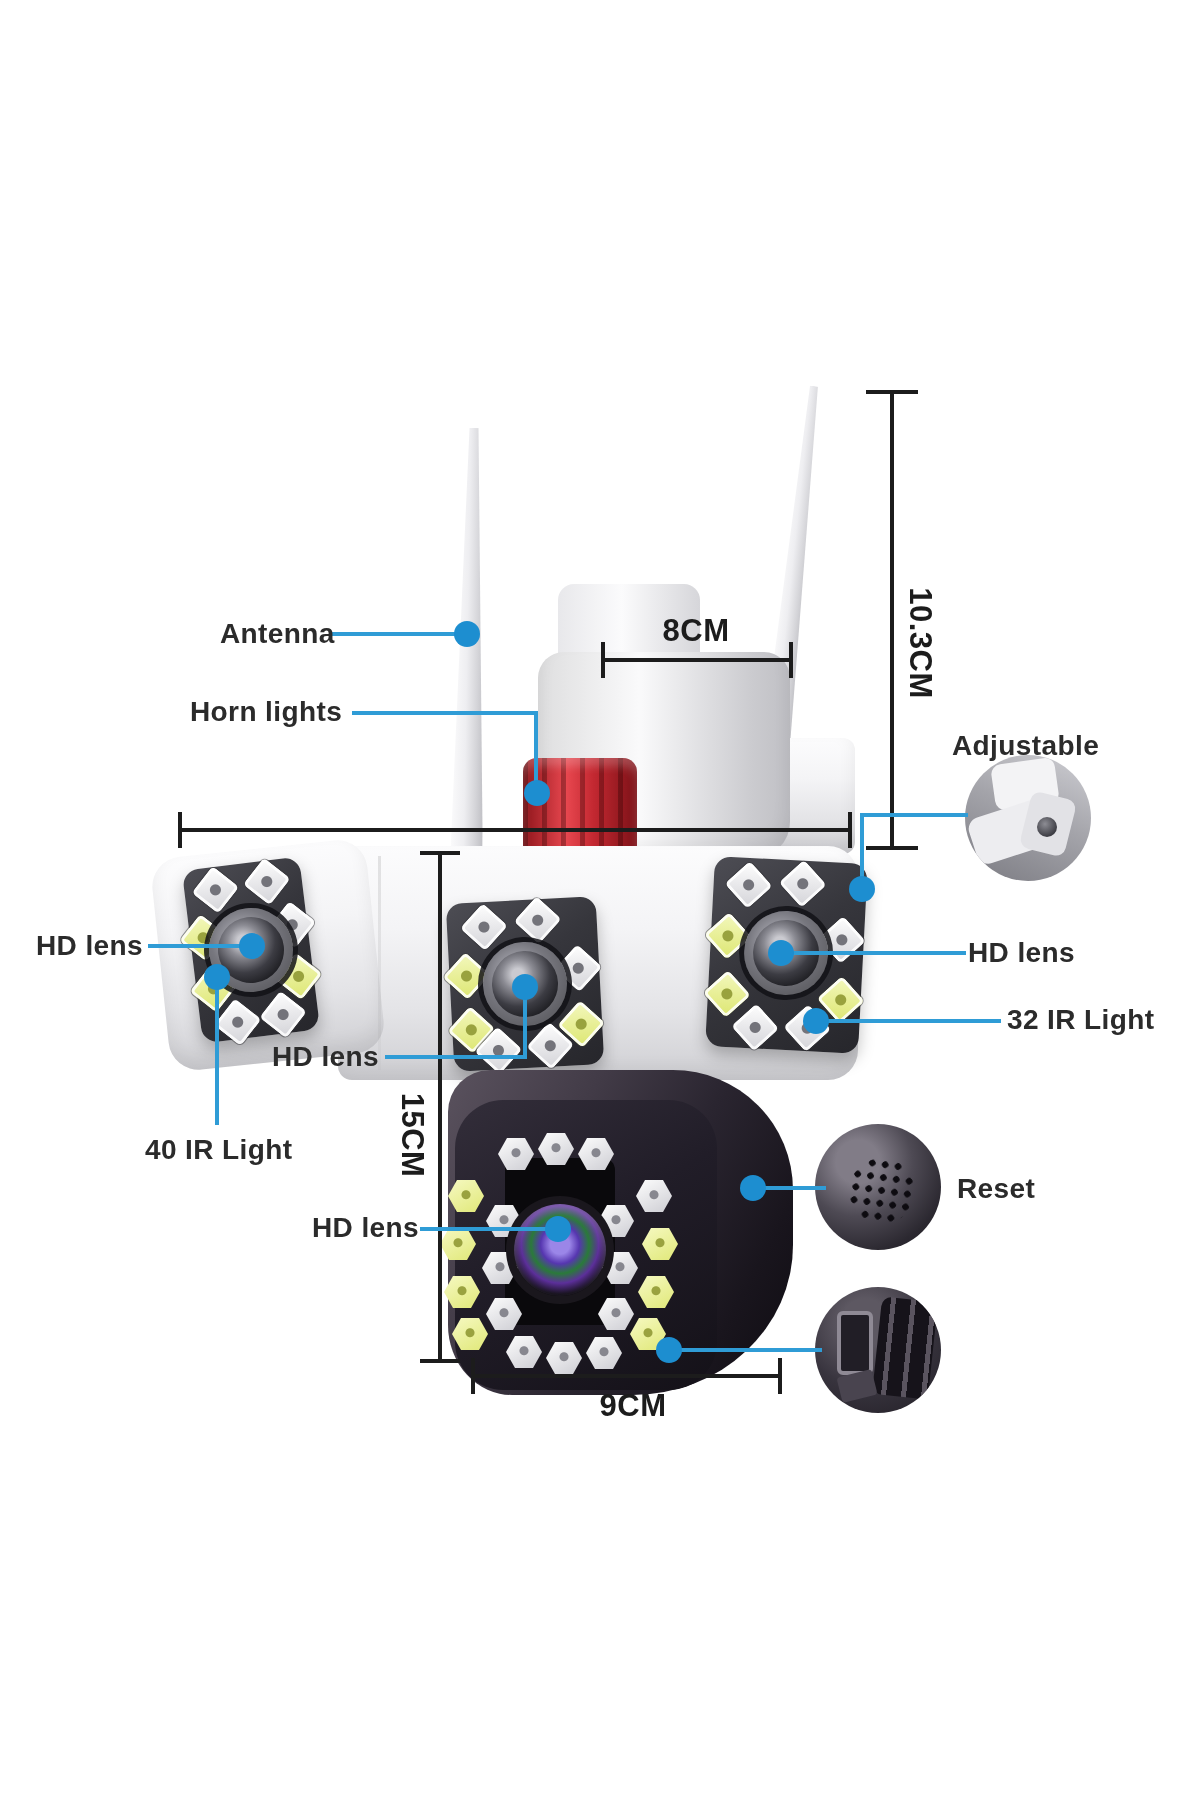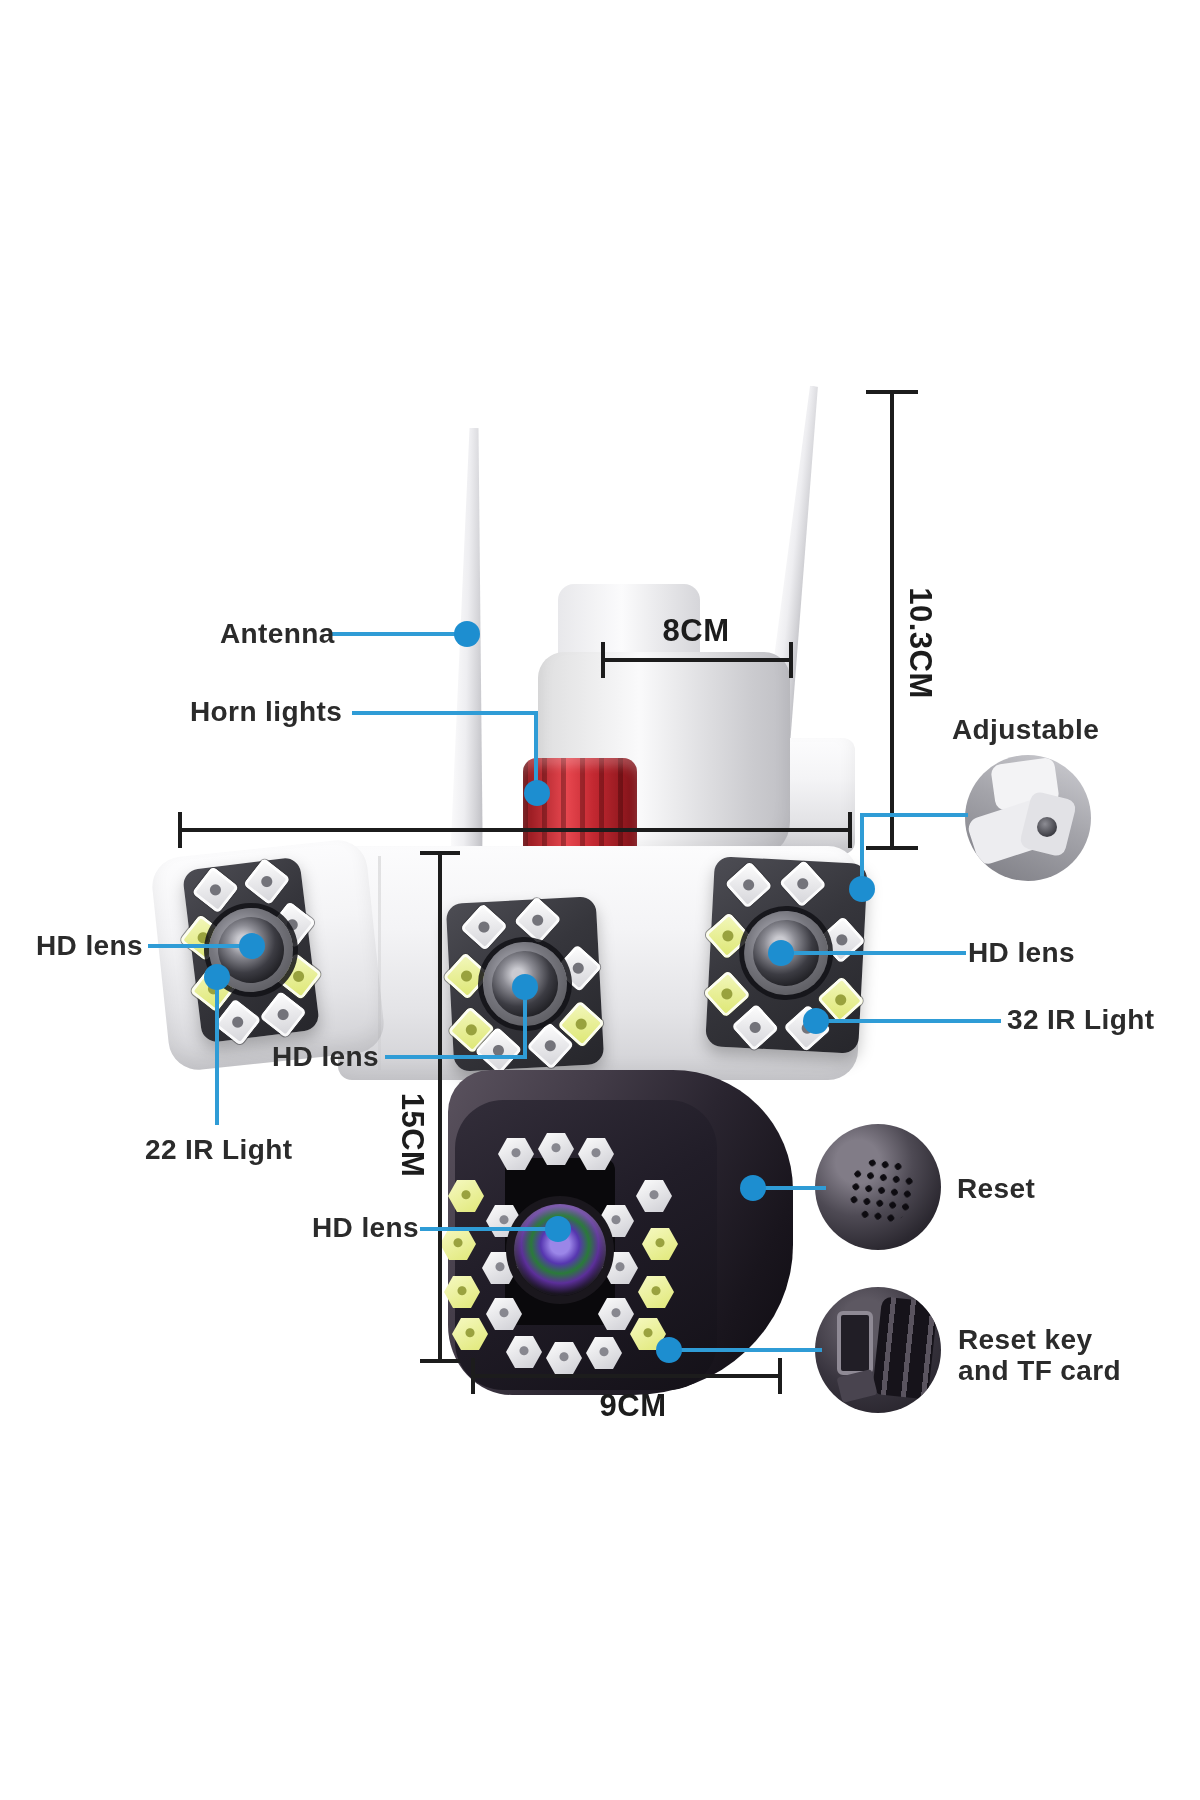--- a/index.html
+++ b/index.html
@@ -212,26 +212,22 @@
   <div class="cdot" style="left:753px;top:1188px;"></div>
 
   <div class="ll" style="left:420px;top:1227px;width:140px;height:4px;"></div>
   <div class="cdot" style="left:558px;top:1229px;"></div>
 
   <div class="ll" style="left:670px;top:1348px;width:152px;height:4px;"></div>
   <div class="cdot" style="left:669px;top:1350px;"></div>
 
   <div class="cap" style="left:220px;top:618px;">Antenna</div>
   <div class="cap" style="left:190px;top:696px;">Horn lights</div>
-  <div class="cap" style="left:952px;top:714px;">Adjustable</div>
+  <div class="cap" style="left:952px;top:730px;">Adjustable</div>
   <div class="cap" style="left:36px;top:930px;">HD lens</div>
   <div class="cap" style="left:272px;top:1041px;">HD lens</div>
-  <div class="cap" style="left:145px;top:1134px;">22 IR Light</div>
+  <div class="cap" style="left:145px;top:1134px;">40 IR Light</div>
   <div class="cap" style="left:968px;top:937px;">HD lens</div>
   <div class="cap" style="left:1007px;top:1004px;">32 IR Light</div>
   <div class="cap" style="left:957px;top:1173px;">Reset</div>
-  <div class="cap" style="left:958px;top:1324px;line-height:31px;">
-    <span style="display:block;">Reset key</span>
-    <span style="display:block;">and TF card</span>
-  </div>
   <div class="cap" style="left:312px;top:1212px;">HD lens</div>
 
 </div>
 
 </body></html>

